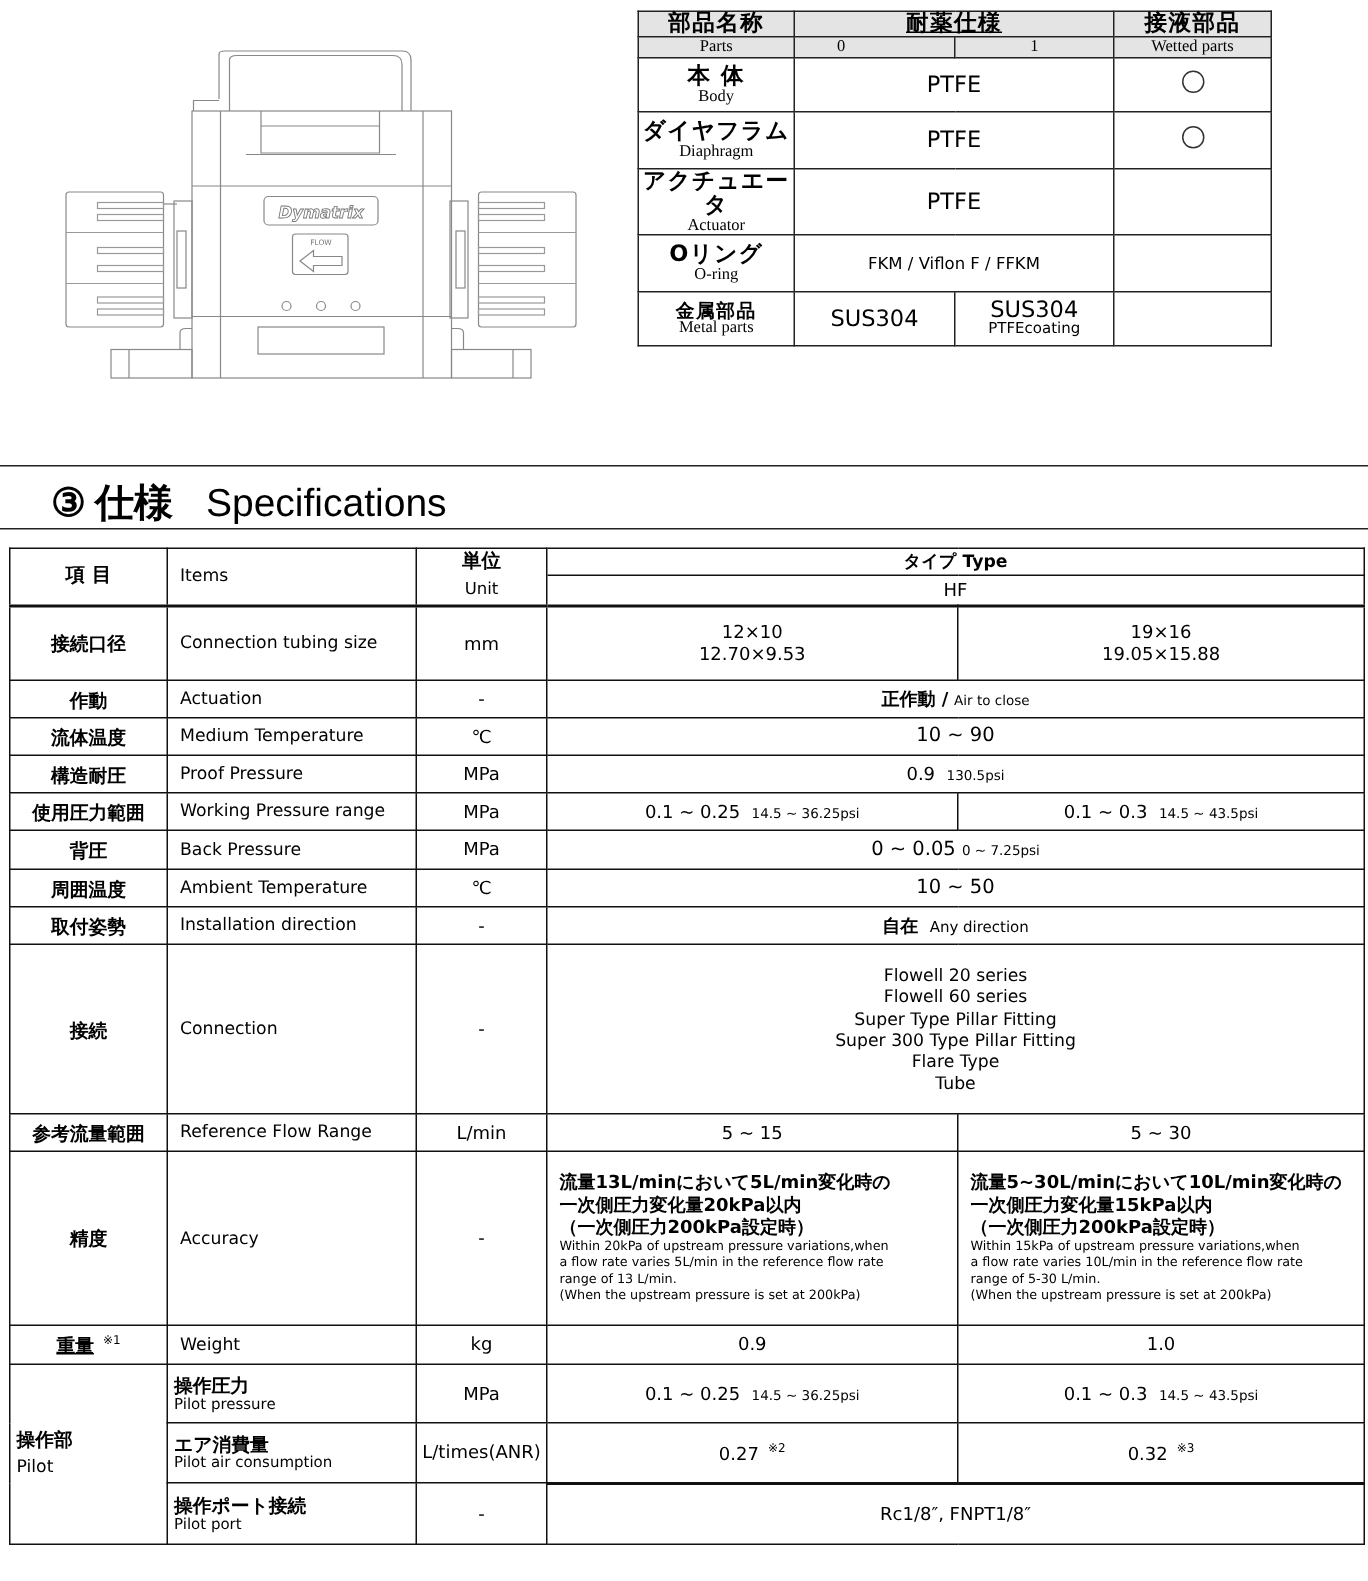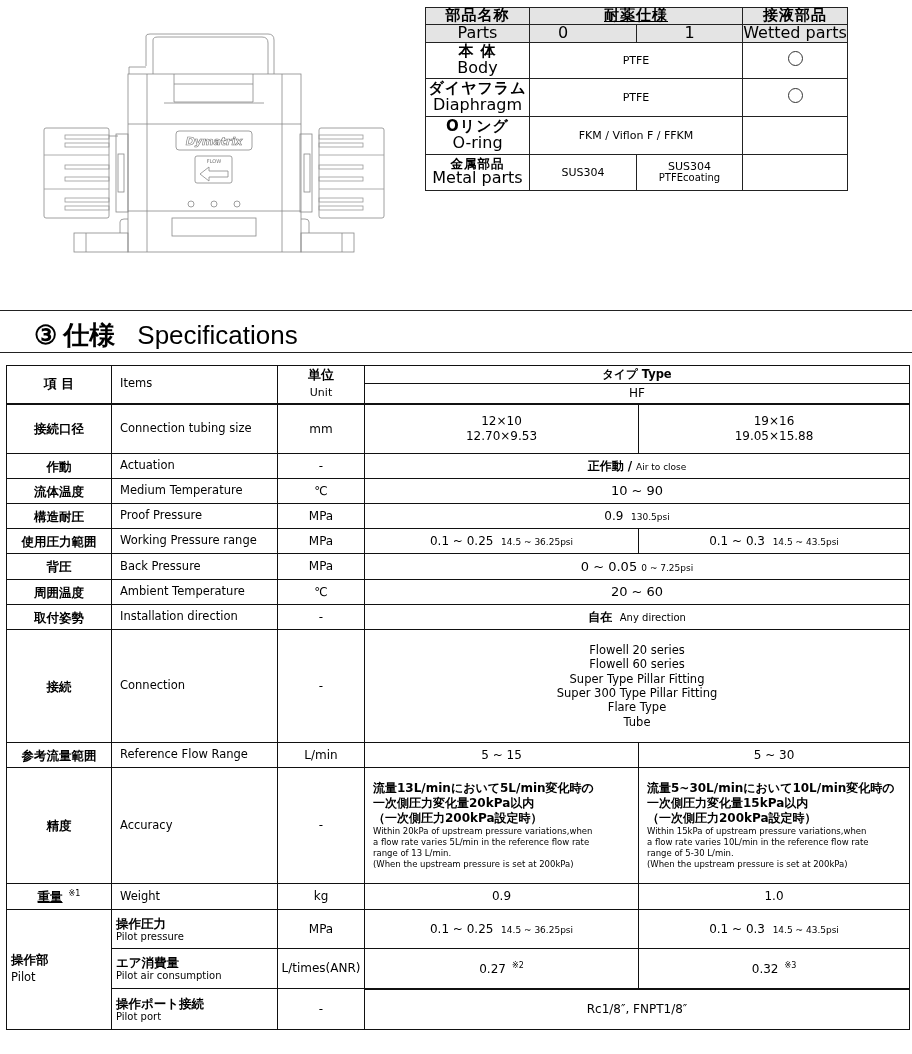--- a/index.html
+++ b/index.html
@@ -8,22 +8,22 @@
 
   
   .drawing { position:absolute; left:0; top:0; width:420px; height:290px; }
 
   
   .parts { position:absolute; left:425px; top:7px; border-collapse:collapse;
            font-family:"DejaVu Sans", sans-serif; }
   .parts td { border:1px solid #222; text-align:center; vertical-align:middle; padding:0; line-height:1.05; }
   .parts .hd { background:#e4e4e4; }
   .parts .jp { font-size:15px; font-weight:bold; letter-spacing:1px; }
-  .parts .en { font-size:16px; }
-  .parts .val { font-size:11px; }
+  .parts .en { font-size:11px;font-family:Liberation Serif, serif; }
+  .parts .val { font-size:15px; }
   .parts .small { font-size:10px; }
   .parts .ul { text-decoration:underline; }
   .circle { display:inline-block; width:13px; height:13px; border:1px solid #333; border-radius:50%; }
 
   
   .sec-line-top { position:absolute; left:0; top:310px; width:912px; height:1px; background:#222; }
   .sec-line-bot { position:absolute; left:0; top:352px; width:912px; height:1px; background:#222; }
   .sec-title { position:absolute; left:34px; top:318px; font-family:"Liberation Sans", sans-serif; font-size:26px; }
   .sec-title .num { font-weight:bold; }
   .sec-title .jp { font-weight:bold; margin-left:6px; }
@@ -144,20 +144,28 @@
   <tr style="height:38px">
     <td>
           <div class="jp">ダイヤフラム</div>
           <div class="en">Diaphragm</div>
         </td>
     <td colspan="2" class="val">PTFE</td>
     <td><span class="circle"></span></td>
   </tr>
   <tr style="height:38px">
     <td>
+          <div class="jp">アクチュエータ</div>
+          <div class="en">Actuator</div>
+        </td>
+    <td colspan="2" class="val">PTFE</td>
+    <td></td>
+  </tr>
+  <tr style="height:38px">
+    <td>
           <div class="jp">Oリング</div>
           <div class="en">O-ring</div>
         </td>
     <td colspan="2" class="val" style="font-size:11px">FKM / Viflon F / FFKM</td>
     <td></td>
   </tr>
   <tr style="height:36px">
     <td>
           <div class="jp" style="font-size:12.5px">金属部品</div>
           <div class="en">Metal parts</div>
@@ -246,21 +254,21 @@
     <td class="jp">背圧</td>
     <td class="en">Back Pressure</td>
     <td class="unit">MPa</td>
     <td colspan="2" class="v" style="font-size:13px"><span>0 ~ 0.05</span> <span class="sm">0 ~ 7.25psi</span></td>
   </tr>
 
   <tr style="height:25px">
     <td class="jp">周囲温度</td>
     <td class="en">Ambient Temperature</td>
     <td class="unit">℃</td>
-    <td colspan="2" class="v" style="font-size:13px">20 ~ 60</td>
+    <td colspan="2" class="v" style="font-size:13px">10 ~ 50</td>
   </tr>
 
   <tr style="height:25px">
     <td class="jp">取付姿勢</td>
     <td class="en">Installation direction</td>
     <td class="unit">-</td>
     <td colspan="2" class="v"><b>自在</b>&nbsp; <span class="sm" style="font-size:10px">Any direction</span></td>
   </tr>
 
   <tr style="height:113px">

